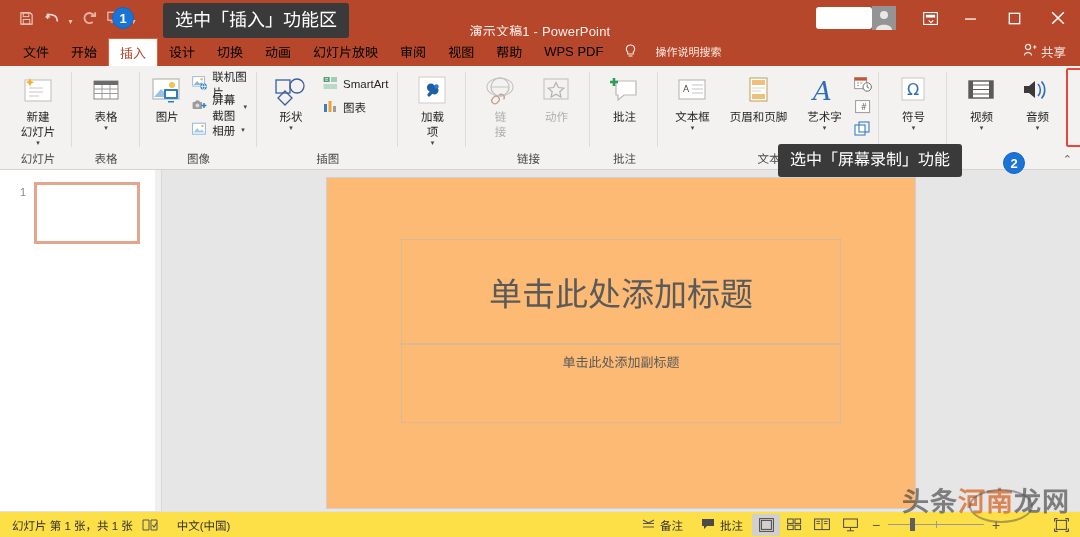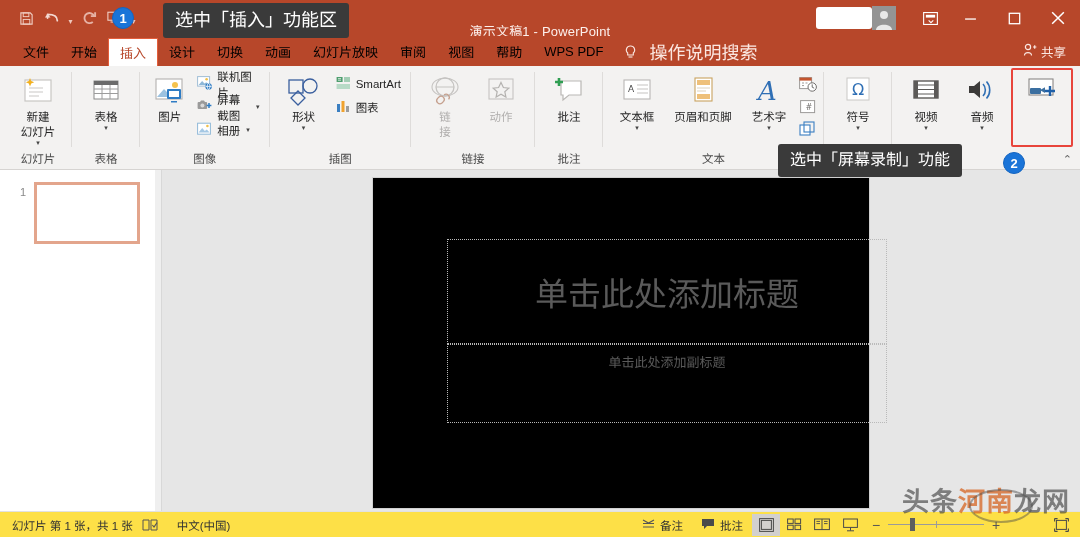--- a/index.html
+++ b/index.html
@@ -65,21 +65,21 @@
   }
   .tab {
     padding: 0 11px; font-size: 13px; color: #000000;
     display: flex; align-items: center; white-space: nowrap;
   }
   .tab.active {
     background: #ffffff; color: #b7472a;
     border: 1px solid #e35f3c; border-bottom: none;
     margin-top: 2px;
   }
-  .tab-search { display: flex; align-items: center; gap: 12px; padding: 0 10px; font-size: 18px; color: #fbe7e1; }
+  .tab-search { display: flex; align-items: center; gap: 18px; padding: 0 10px; font-size: 11px; color: #fbe7e1; }
   .bulb { width: 13px; height: 15px; }
   .share {
     margin-left: auto; display: flex; align-items: center; gap: 4px;
     padding-right: 14px; font-size: 12.5px; color: #fbe7e1;
   }
 
   
   .ribbon {
     height: 104px; background: #f3f2f1;
     border-bottom: 1px solid #d6d4d2;
@@ -138,21 +138,21 @@
   }
   .thumb-scroll {
     position: absolute; right: 0; top: 0; bottom: 0; width: 6px; background: #efefef;
   }
   .canvas-wrap {
     flex: 1; background: #e6e6e6; display: flex;
     align-items: flex-start; justify-content: center; padding-top: 8px;
     position: relative;
   }
   .slide {
-    width: 496px; height: 330px; background: #000000; position: relative;
+    width: 588px; height: 330px; background: #fdba74; position: relative;
     box-shadow: 0 0 0 1px #d0d0d0;
   }
   .ph {
     position: absolute; border: 1px dotted #b9b9b9;
     display: flex; align-items: center; justify-content: center;
     color: #5a5a5a;
   }
   .ph-title { left: 74px; top: 61px; width: 440px; height: 105px; font-size: 33px; font-weight: 300; }
   .ph-sub { left: 74px; top: 166px; width: 440px; height: 79px; font-size: 13px; align-items: flex-start; padding-top: 7px; }
 
@@ -441,20 +441,37 @@
                   <rect x="10" y="7" width="3" height="6" fill="#9c9c9c"></rect>
                 </svg>
             </span>
             <span>图表</span>
           </div>
         </div>
       </div>
       <div class="grp-label">插图</div>
     </div>
 
+    <div class="grp">
+      <div class="grp-body">
+        <div class="big-btn">
+          <span class="ico">
+            <svg width="34" height="32" viewBox="0 0 34 32">
+                <rect x="4" y="2" width="26" height="26" fill="#fff" stroke="#cfcdcb" stroke-width="1"></rect>
+                <path d="M19 10 a4 4 0 1 0 -4.2 6.4 l-2 2.4 a1.6 1.6 0 0 0 2.4 2.2 l2.2-2.2 a4 4 0 0 0 5.4-5.6z" fill="#1e5fa8"></path>
+                <circle cx="21.5" cy="11.5" r="2.2" fill="#2e7cc4"></circle>
+              </svg>
+          </span>
+          <span class="lbl">加载</span>
+          <span class="lbl">项</span>
+          <span class="caret">▾</span>
+        </div>
+      </div>
+      <div class="grp-label"></div>
+    </div>
 
     <div class="grp">
       <div class="grp-body">
         <div class="big-btn dim">
           <span class="ico">
             <svg width="32" height="30" viewBox="0 0 32 30">
                 <circle cx="16" cy="11" r="9" fill="none" stroke="#c5c3c1" stroke-width="1.3"></circle>
                 <path d="M7 11 h18 M16 2 a13 9 0 0 1 0 18 a13 9 0 0 1 0 -18" fill="none" stroke="#c5c3c1" stroke-width="1.1"></path>
                 <path d="M10 21 a3.2 3.2 0 0 1 4.6 4.4 l-1.6 1.6 a3.2 3.2 0 0 1 -4.6 -4.4z" fill="none" stroke="#c5a08e" stroke-width="1.3"></path>
                 <path d="M15 19 a3.2 3.2 0 0 1 4.6 4.4" fill="none" stroke="#c5a08e" stroke-width="1.3"></path>

